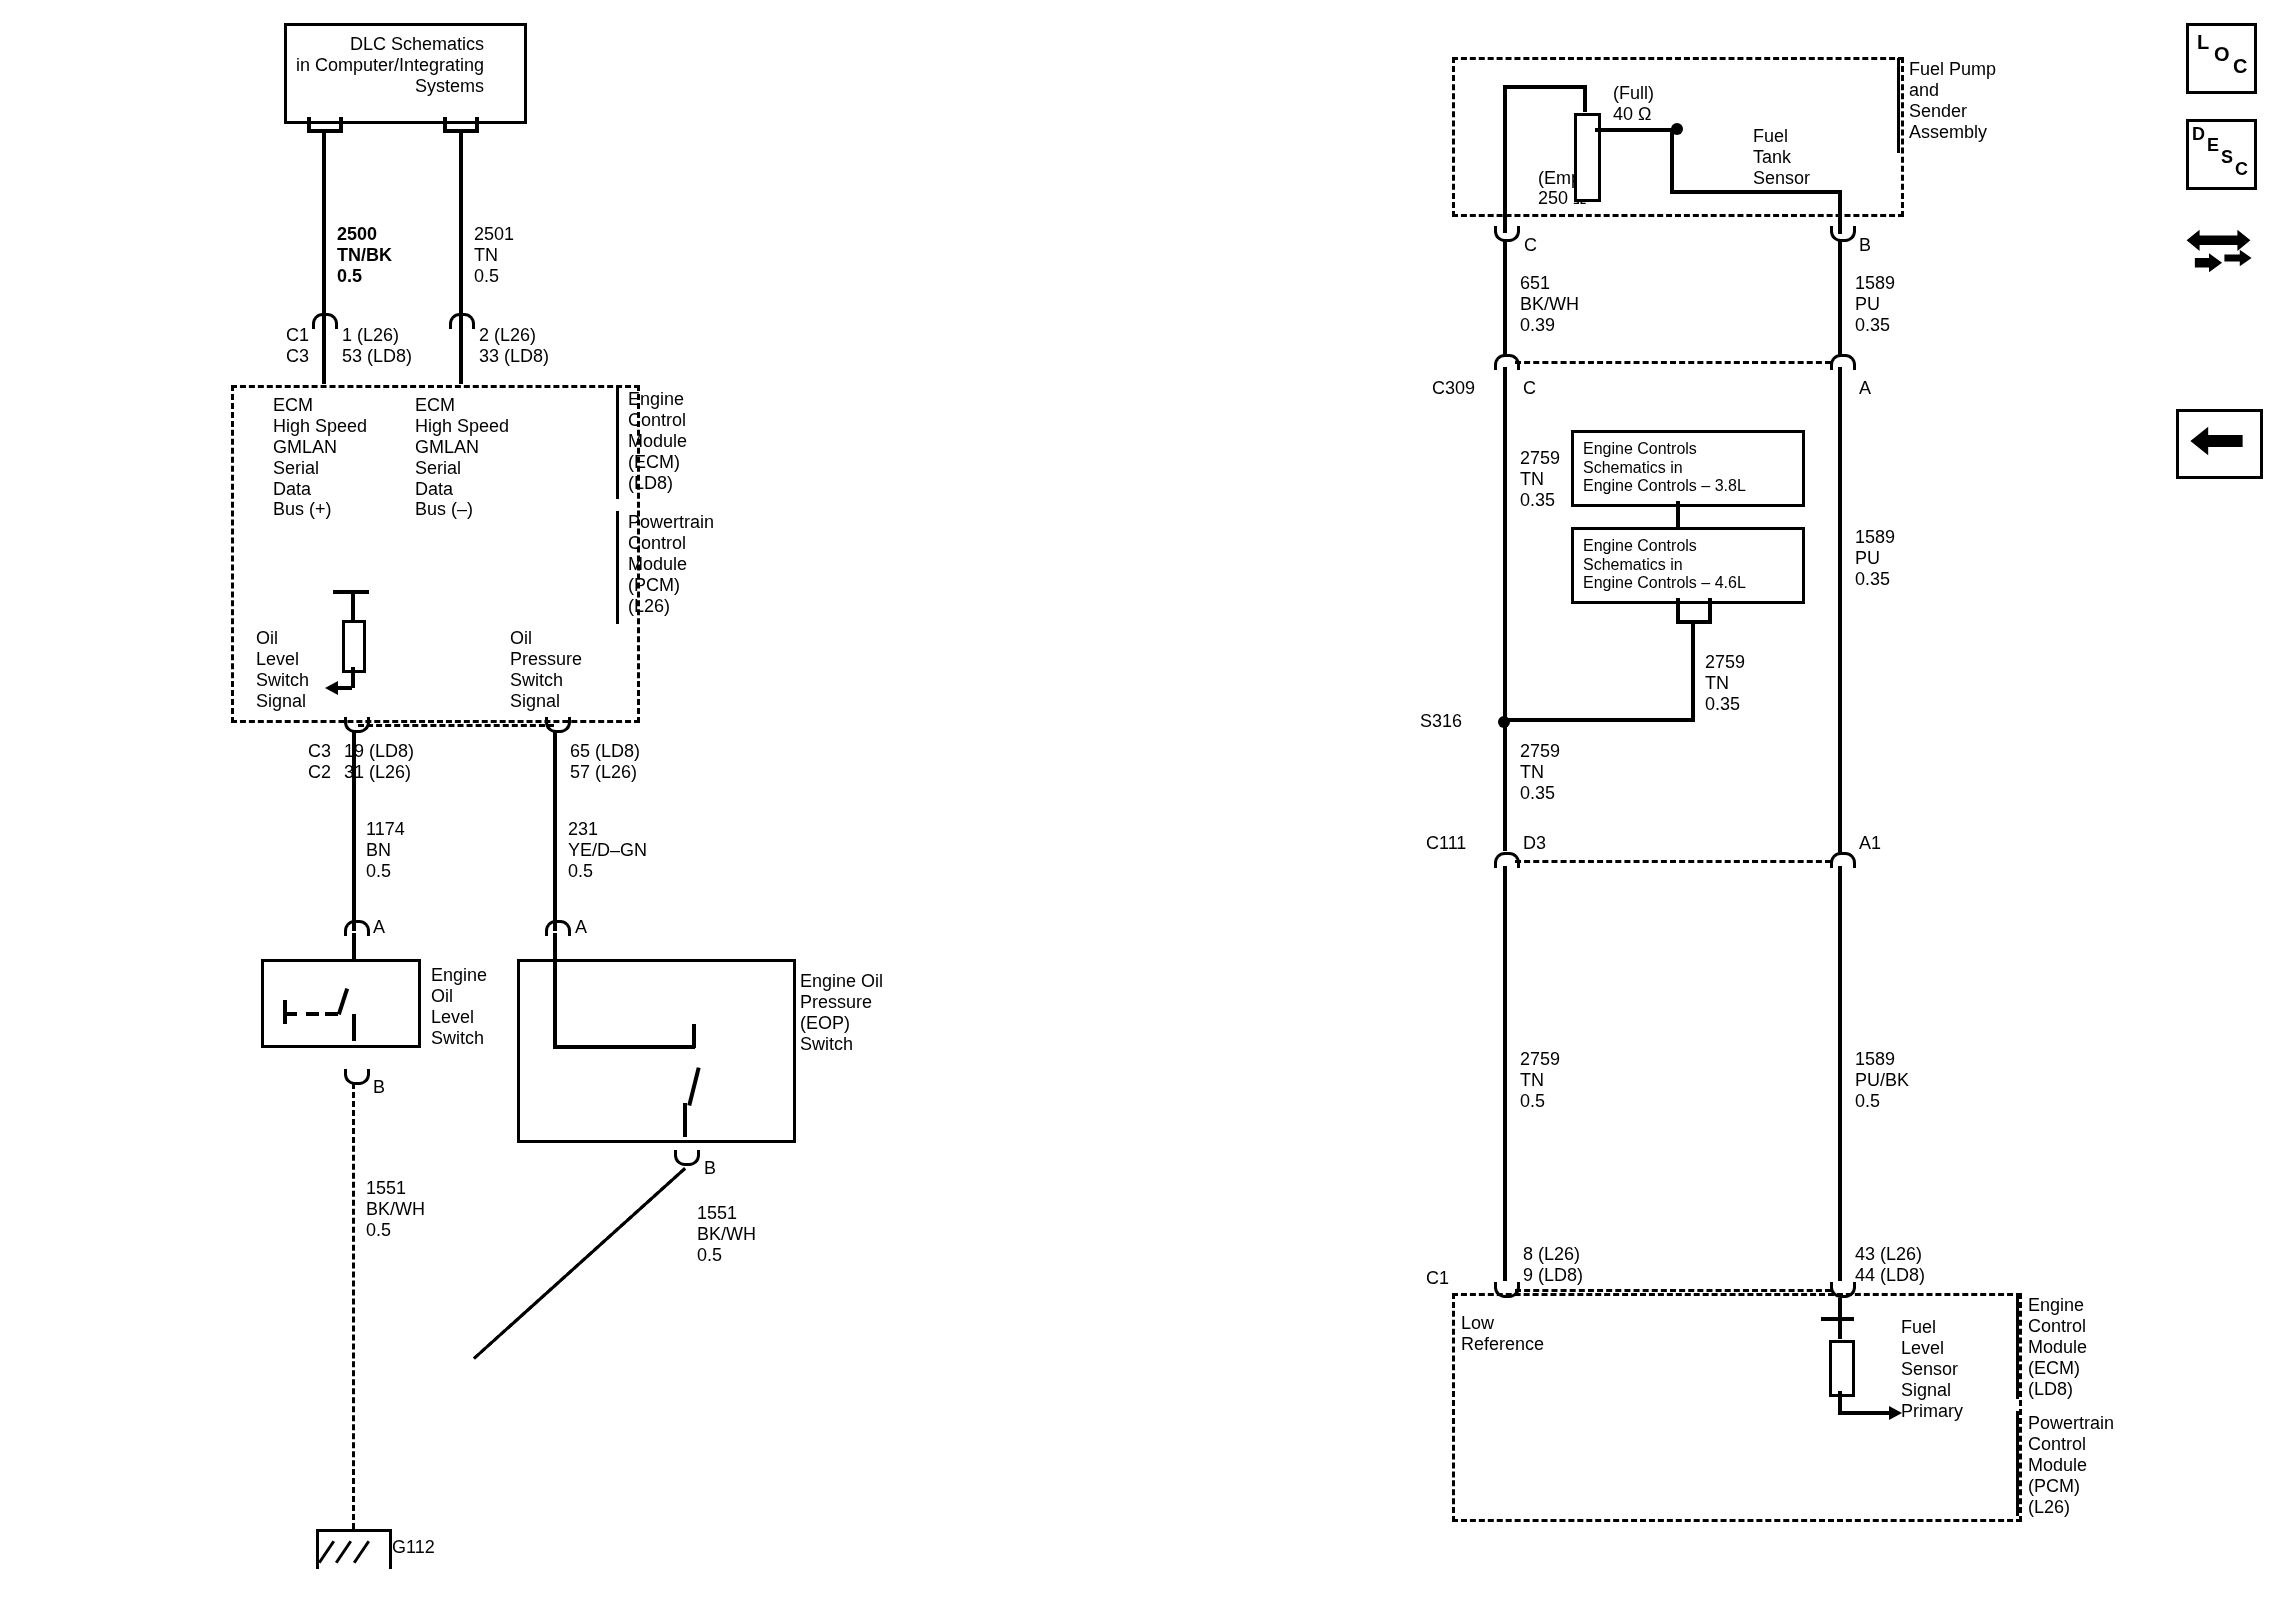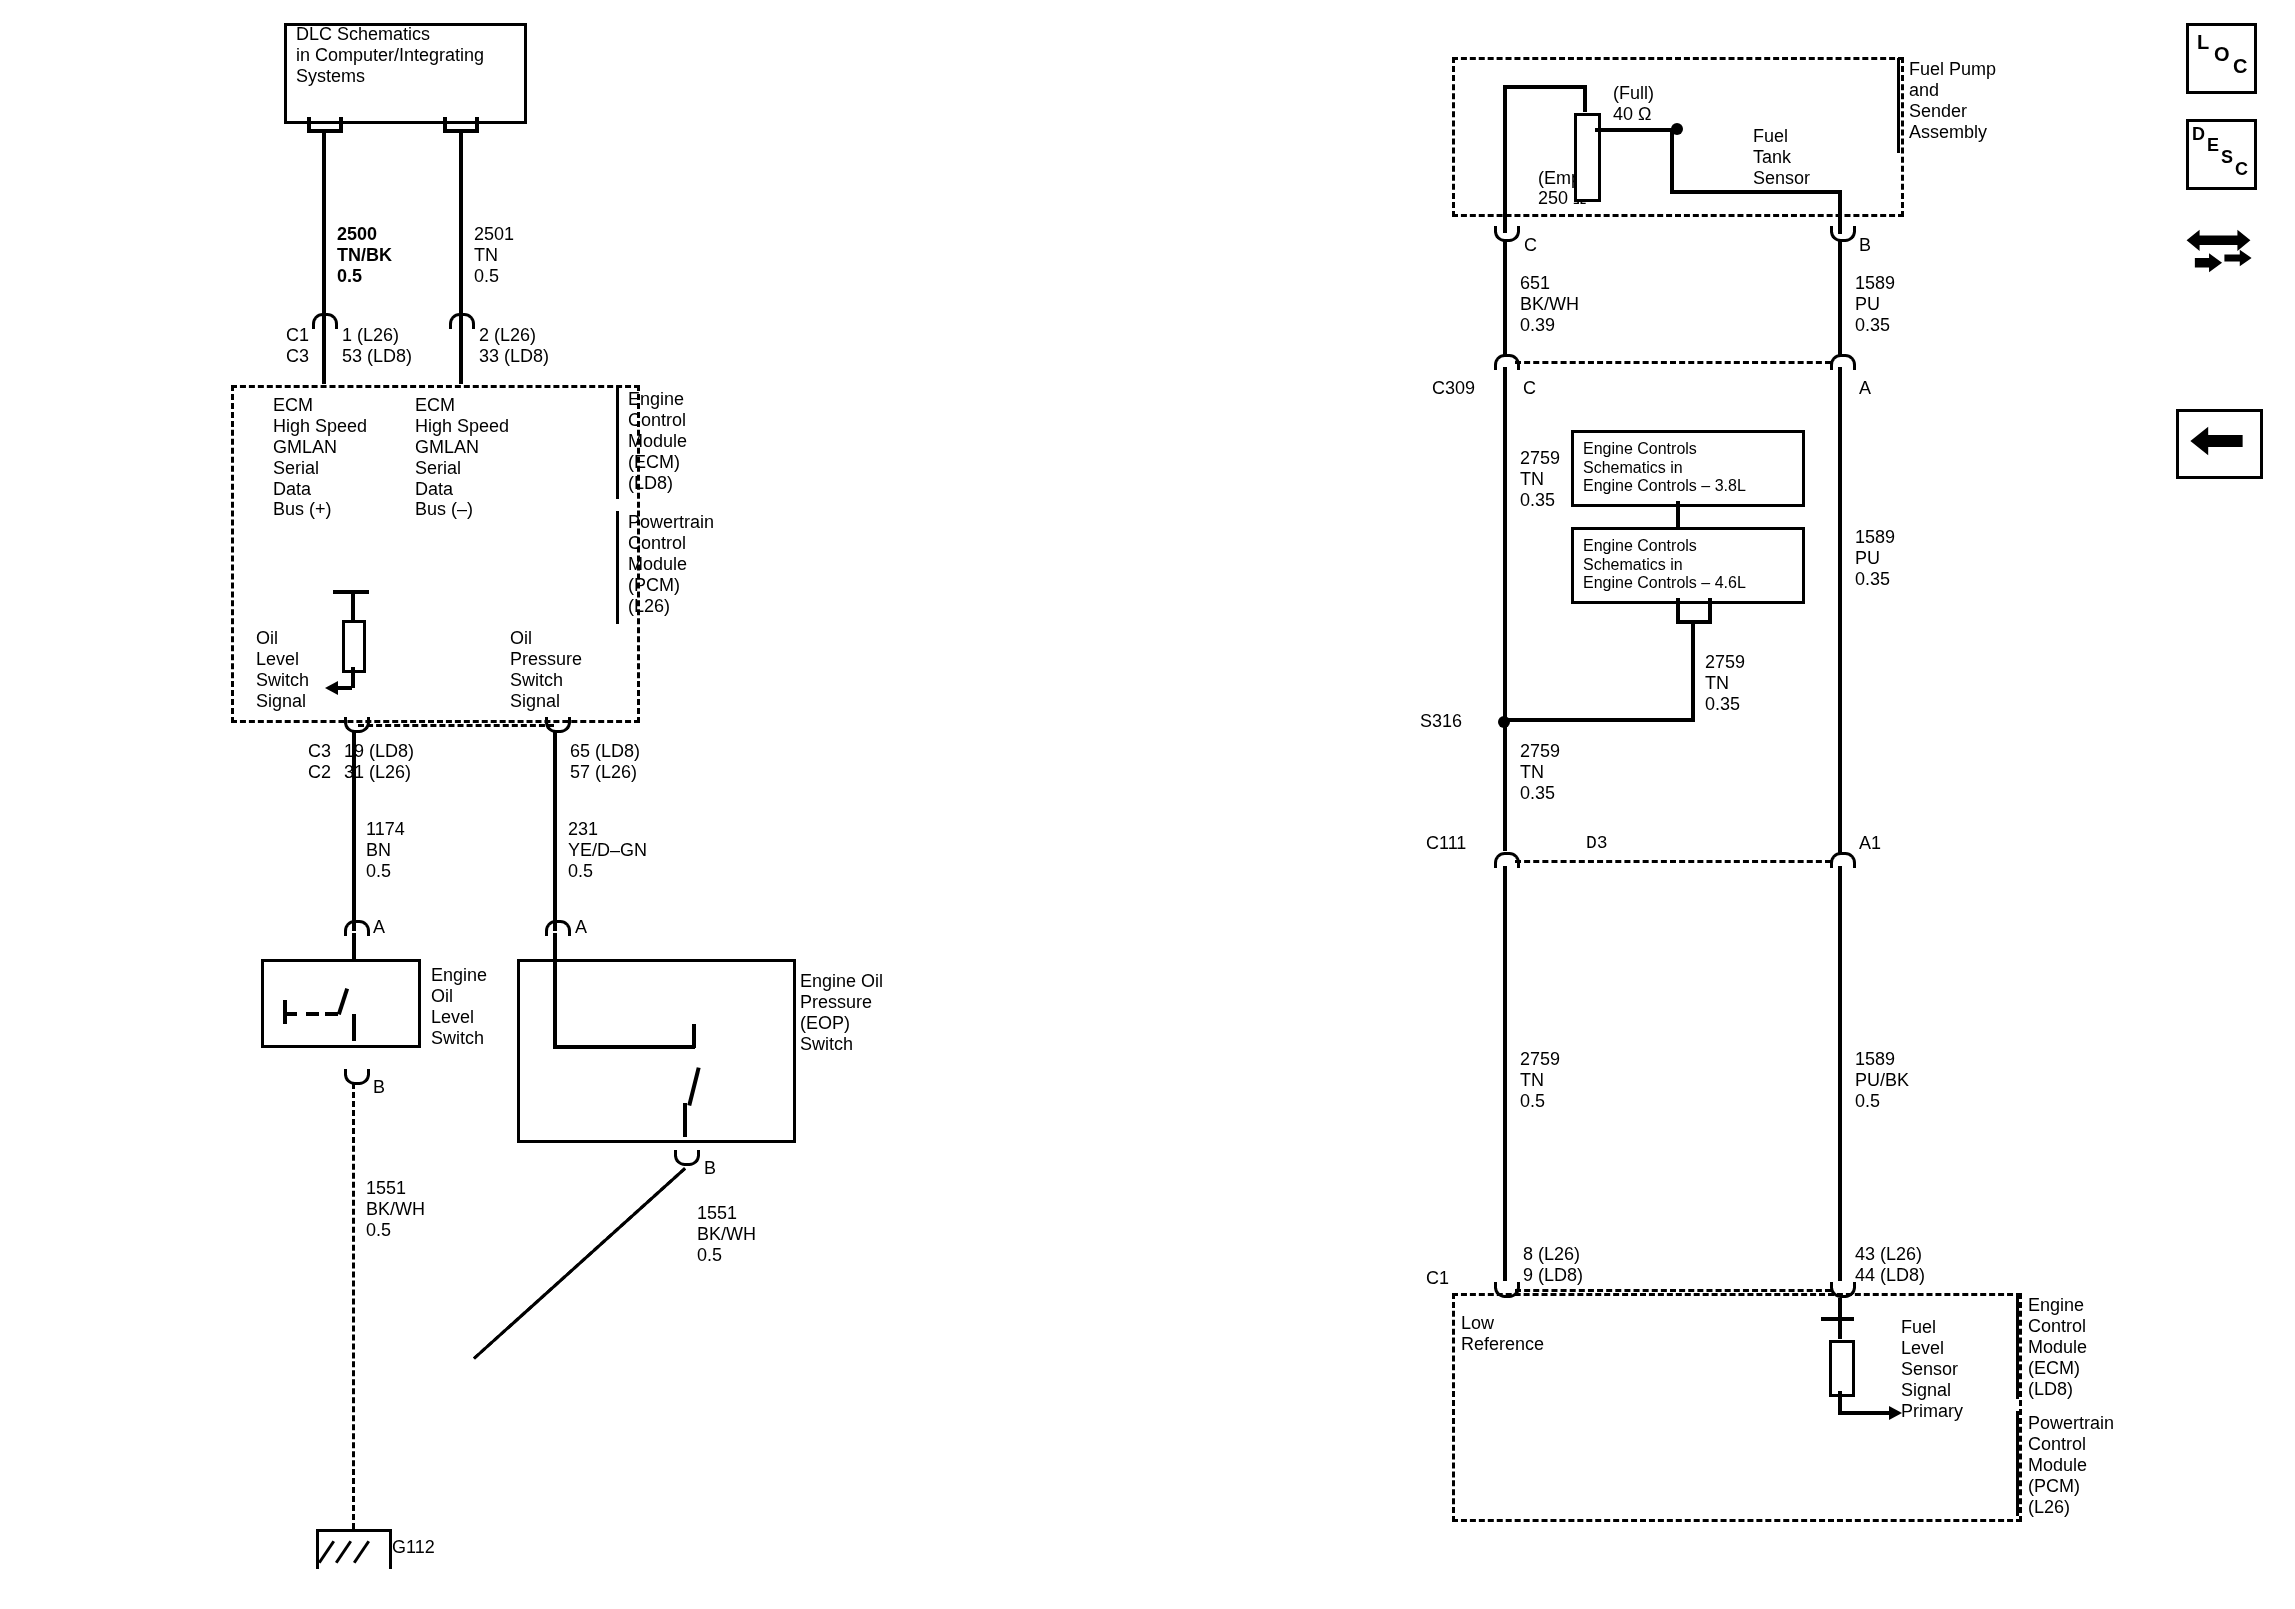--- a/index.html
+++ b/index.html
@@ -23,21 +23,21 @@
   .arrowR{position:absolute;width:0;height:0;border-top:7.7px solid transparent;border-bottom:7.7px solid transparent;border-left:13px solid #000;}
   .arrowL{position:absolute;width:0;height:0;border-top:7.7px solid transparent;border-bottom:7.7px solid transparent;border-right:13px solid #000;}
   .sep{position:absolute;width:3px;background:#000;}
 </style>
 </head>
 <body>
 
 <div id="page">
 
   <div class="box" style="left:284px;top:22.5px;width:237px;height:95px;"></div>
-  <div class="t" style="left:296px;top:24px;">DLC Schematics
+  <div class="t" style="left:296px;top:34px;text-align:right;">DLC Schematics
 in Computer/Integrating
 Systems</div>
 
   <div class="ln vl" style="left:307px;top:117px;height:15.4px;"></div>
   <div class="ln hl" style="left:307px;top:129px;width:36px;"></div>
   <div class="ln vl" style="left:339px;top:117px;height:15.4px;"></div>
   <div class="ln vl" style="left:443px;top:117px;height:15.4px;"></div>
   <div class="ln hl" style="left:443px;top:129px;width:36px;"></div>
   <div class="ln vl" style="left:475px;top:117px;height:15.4px;"></div>
 
@@ -257,21 +257,21 @@
 
   <div class="ln vl" style="left:1503px;top:721px;height:130px;"></div>
   <div class="t" style="left:1520px;top:741px;">2759
 TN
 0.35</div>
 
   <div class="dash-h" style="left:1515px;top:860px;width:316px;"></div>
   <div class="conn" style="left:1494px;top:852px;"></div>
   <div class="conn" style="left:1830px;top:852px;"></div>
   <div class="t" style="left:1426px;top:833px;">C111</div>
-  <div class="t" style="left:1586px;top:833px;font-family:Liberation Mono, monospace;">D3</div>
+  <div class="t" style="left:1523px;top:833px;">D3</div>
   <div class="t" style="left:1859px;top:833px;">A1</div>
 
   <div class="ln vl" style="left:1503px;top:866px;height:415px;"></div>
   <div class="ln vl" style="left:1838px;top:866px;height:415px;"></div>
   <div class="t" style="left:1520px;top:1049px;">2759
 TN
 0.5</div>
   <div class="t" style="left:1855px;top:1049px;">1589
 PU/BK
 0.5</div>

